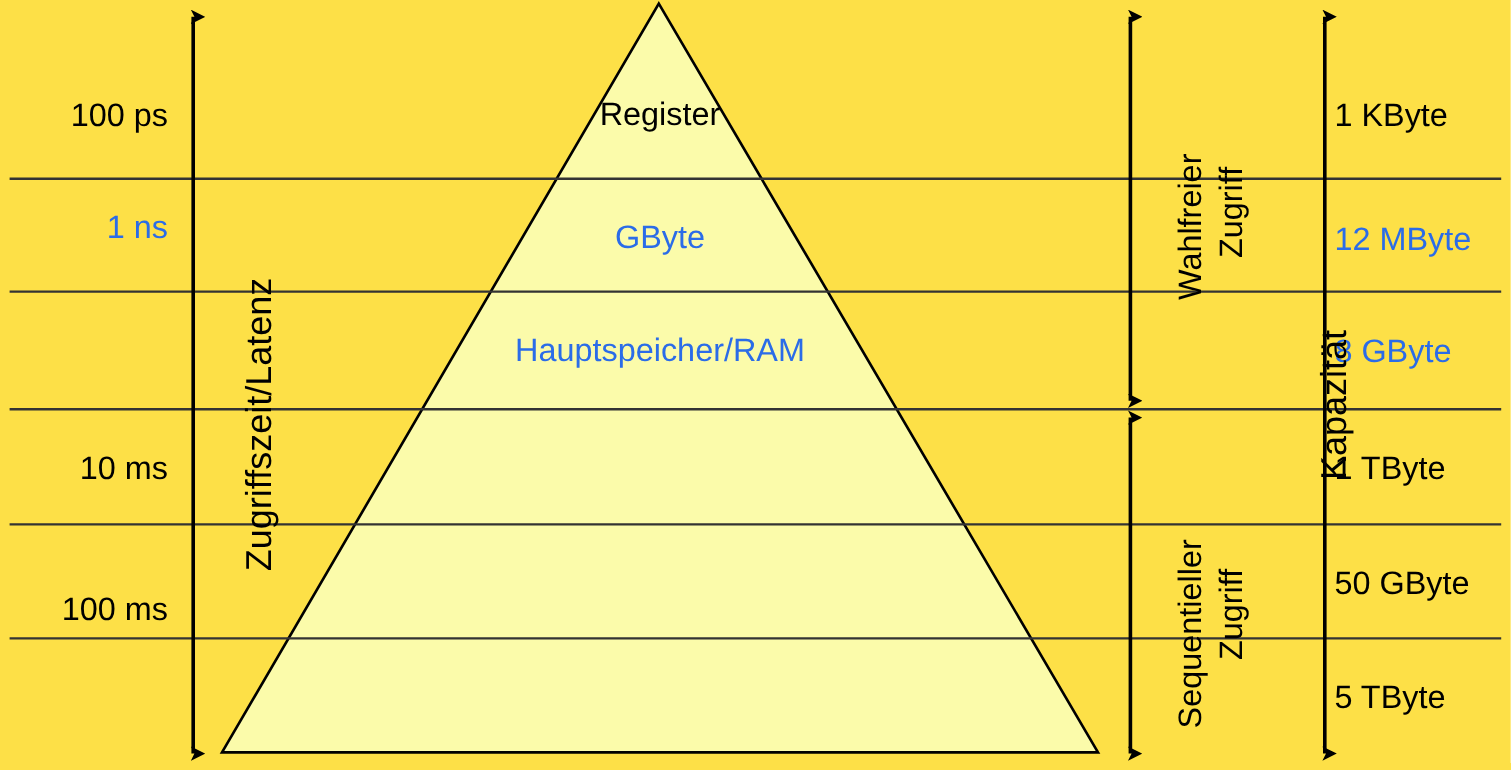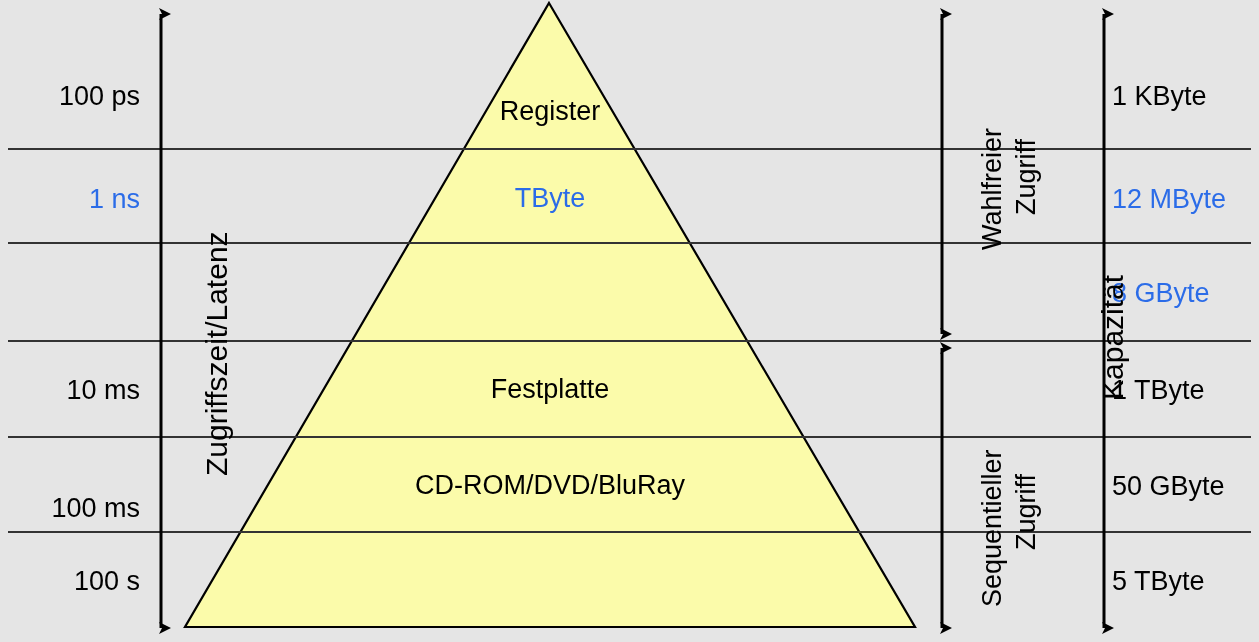--- a/index.html
+++ b/index.html
@@ -8,21 +8,21 @@
     padding: 0;
     background: #ffffff;
   }
   body {
     font-family: "Liberation Sans", sans-serif;
   }
   #stage {
     position: relative;
     width: 1259px;
     height: 642px;
-    background: #e5e5e5;
+    background: #fde047;
     overflow: hidden;
   }
   #diagram-svg {
     position: absolute;
     left: 0;
     top: 0;
     width: 1259px;
     height: 642px;
   }
   .lbl {
@@ -92,29 +92,27 @@
     <line x1="161" y1="14" x2="161" y2="628" stroke="#000000" stroke-width="3" marker-start="url(#arrUp)" marker-end="url(#arrDown)"></line>
 
     <line x1="1104" y1="14" x2="1104" y2="628" stroke="#000000" stroke-width="3" marker-start="url(#arrUp)" marker-end="url(#arrDown)"></line>
 
     <line x1="942" y1="14" x2="942" y2="334" stroke="#000000" stroke-width="3" marker-start="url(#arrUp)" marker-end="url(#arrDown)"></line>
 
     <line x1="942" y1="348" x2="942" y2="628" stroke="#000000" stroke-width="3" marker-start="url(#arrUp)" marker-end="url(#arrDown)"></line>
   </svg>
 
   <div class="lbl latency-label" style="top:83px;">100 ps</div>
-  <div class="lbl latency-label blue" style="top:186px;">1 ns</div>
+  <div class="lbl latency-label blue" style="top:176px;">1 ns</div>
   <div class="lbl latency-label" style="top:377px;text-align:right;">10 ms</div>
   <div class="lbl latency-label" style="top:495px;">100 ms</div>
-  <div class="lbl latency-label" style="top:568px;">100 s</div>
 
-  <div class="lbl tier-label" style="top:98px;">Register</div>
-  <div class="lbl tier-label blue" style="top:185px;">TByte</div>
-  <div class="lbl tier-label" style="top:376px;">Festplatte</div>
-  <div class="lbl tier-label" style="top:472px;">CD-ROM/DVD/BluRay</div>
+  <div class="lbl tier-label" style="top:82px;">Register</div>
+  <div class="lbl tier-label blue" style="top:185px;">GByte</div>
+  <div class="lbl tier-label blue" style="top:279px;">Hauptspeicher/RAM</div>
 
   <div class="lbl capacity-label" style="top:83px;">1 KByte</div>
   <div class="lbl capacity-label blue" style="top:186px;">12 MByte</div>
   <div class="lbl capacity-label blue" style="top:280px;">8 GByte</div>
   <div class="lbl capacity-label" style="top:377px;">1 TByte</div>
   <div class="lbl capacity-label" style="top:473px;">50 GByte</div>
   <div class="lbl capacity-label" style="top:568px;">5 TByte</div>
 
   <div class="rot" style="left:202px; top:476px;">Zugriffszeit/Latenz</div>
 

